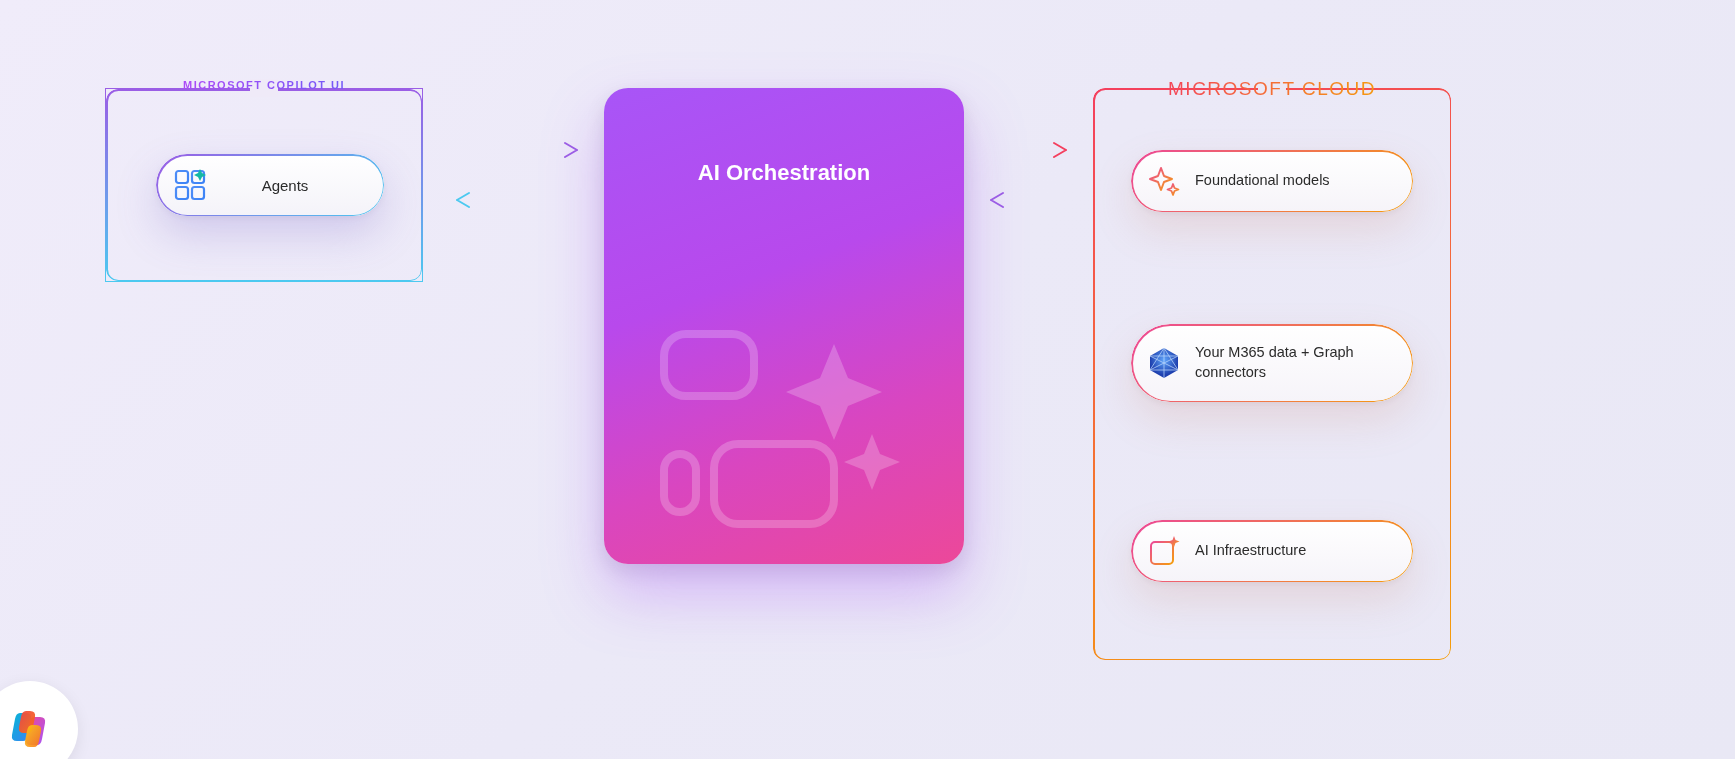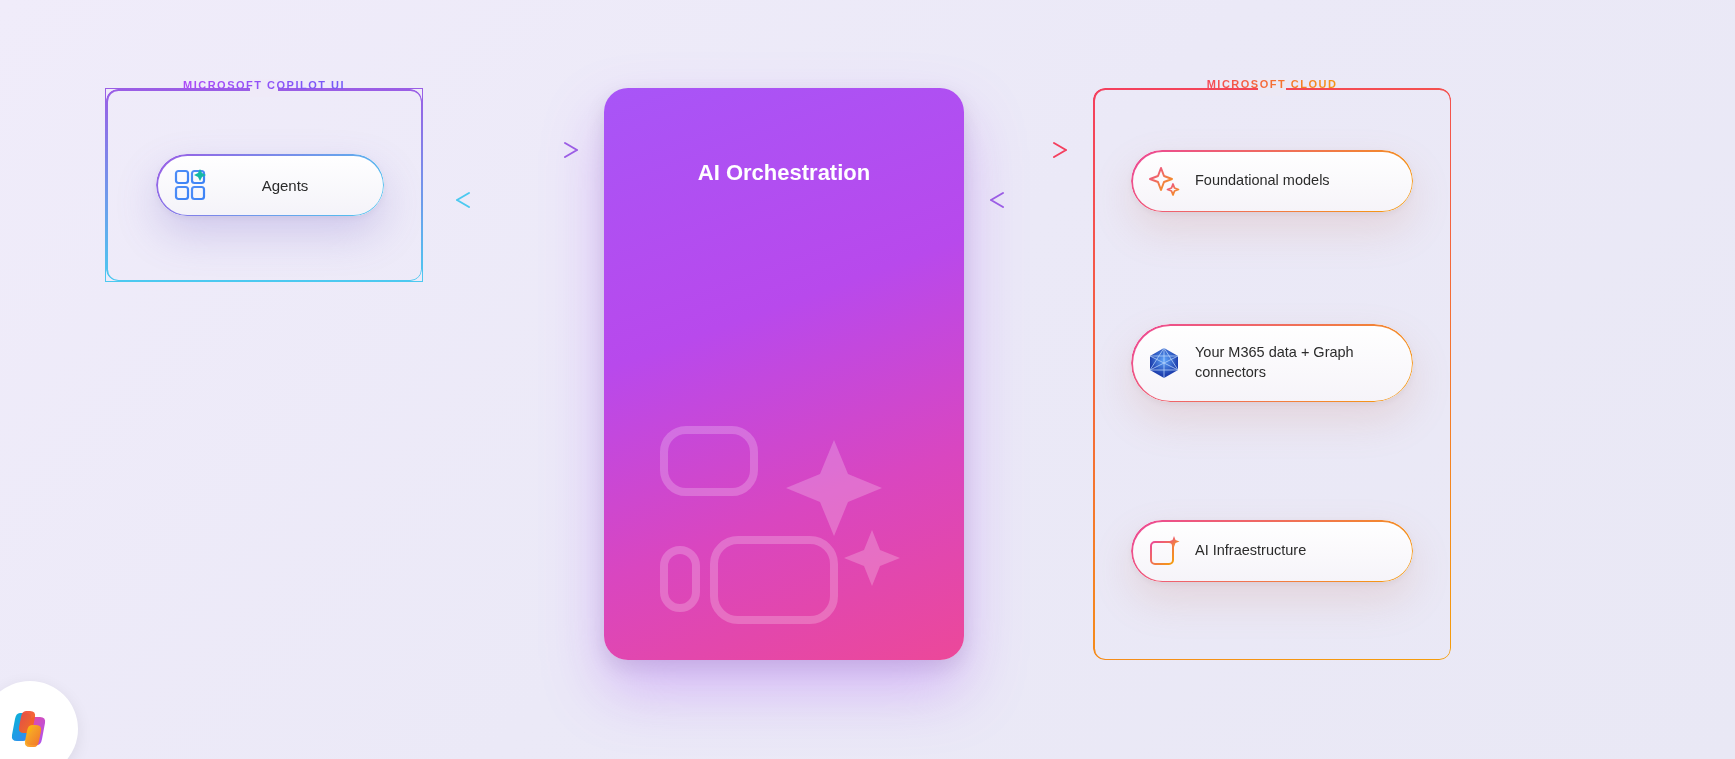--- a/index.html
+++ b/index.html
@@ -103,21 +103,21 @@
     font-weight: 500;
     color: #2b2b2b;
   }
 
   
   .center-card {
     position: absolute;
     left: 604px;
     top: 88px;
     width: 360px;
-    height: 572px;
+    height: 476px;
     border-radius: 24px;
     background: linear-gradient(160deg, #a855f7 0%, #b849ec 40%, #d946c0 70%, #ec4899 100%);
     box-shadow: 0 30px 60px rgba(168, 85, 247, 0.35), 0 8px 20px rgba(0,0,0,0.1);
     overflow: hidden;
   }
   .center-title {
     position: absolute;
     top: 72px;
     width: 100%;
     text-align: center;
@@ -161,22 +161,22 @@
     background: #ece9f5;
     padding: 0 14px;
     height: 18px;
   }
   .right-title {
     position: absolute;
     top: -10px;
     left: 50%;
     transform: translateX(-50%);
     padding: 0 16px;
-    font-size: 11px;
-    font-weight: 700;
+    font-size: 19px;
+    font-weight: 400;
     letter-spacing: 1.5px;
     background-image: linear-gradient(90deg, #f43f5e, #f59e0b);
     -webkit-background-clip: text;
     background-clip: text;
     color: transparent;
     white-space: nowrap;
   }
 
   .right-pill {
     position: absolute;

